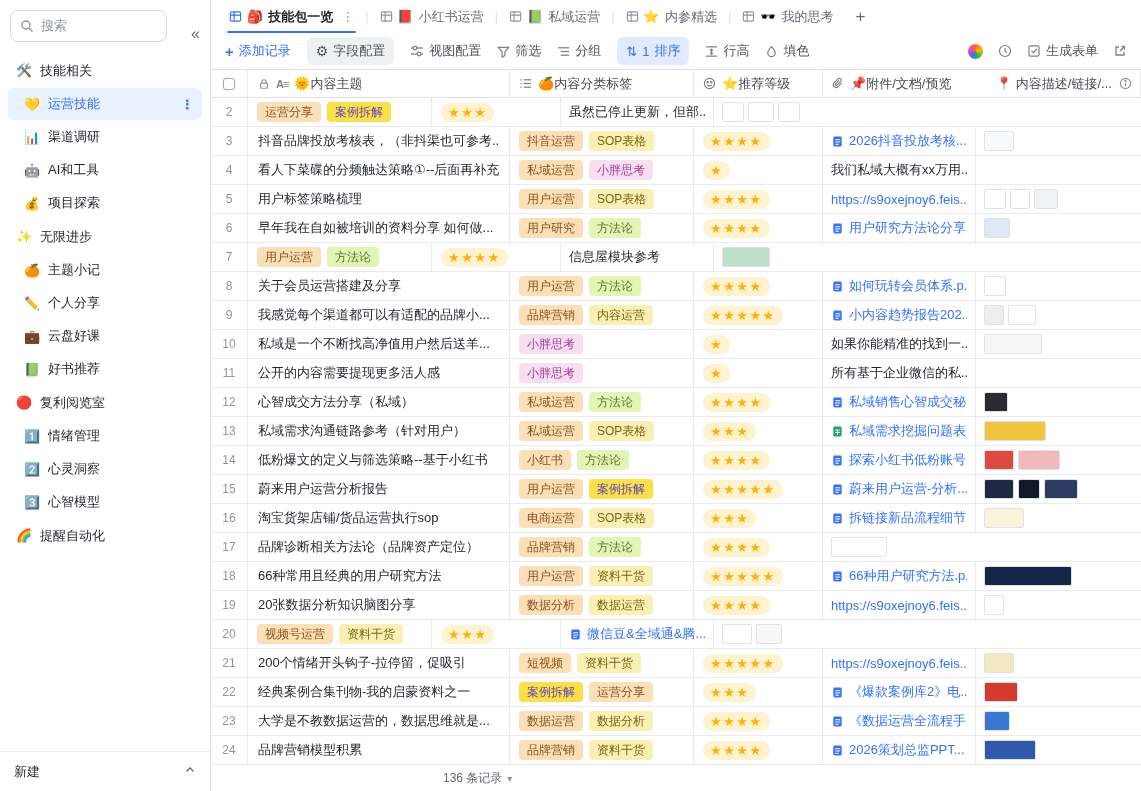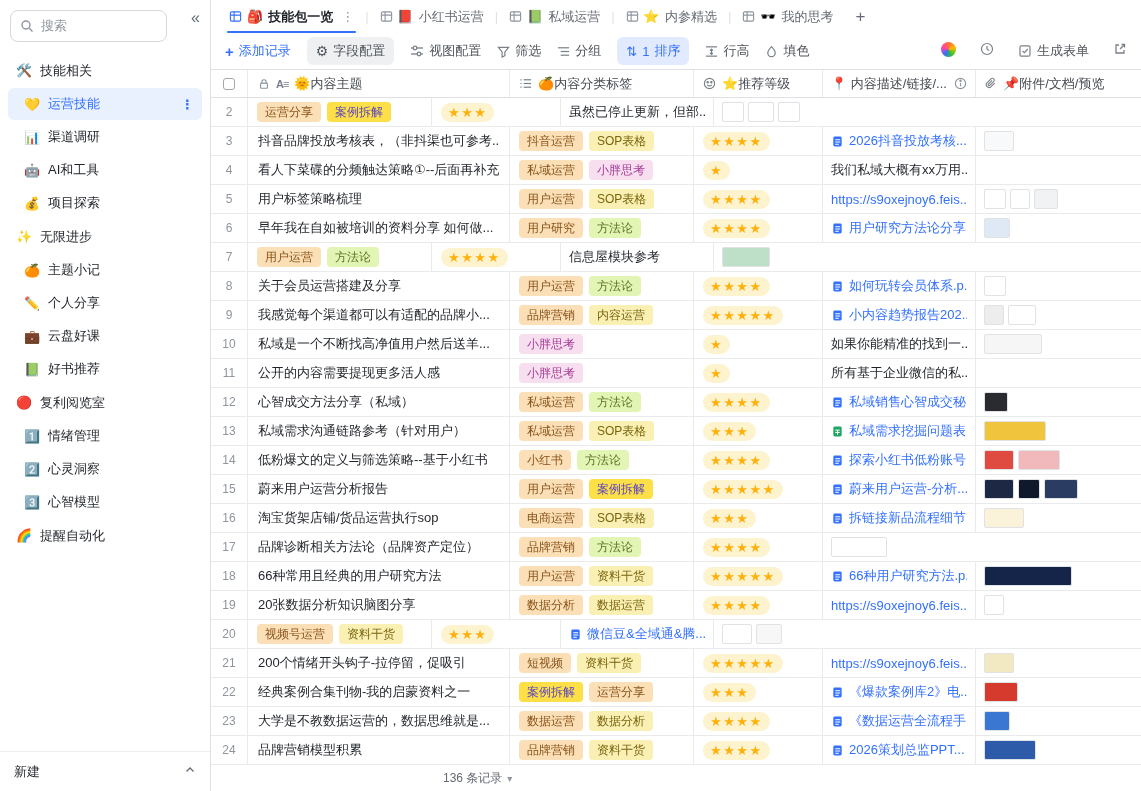--- a/index.html
+++ b/index.html
@@ -2,21 +2,21 @@
 <html><head>
 <meta charset="utf-8">
 <style>
   *{box-sizing:border-box;margin:0;padding:0}
   html,body{width:1141px;height:791px;overflow:hidden;background:#fff;
     font-family:"Liberation Sans","DejaVu Sans",sans-serif;color:#1f2329;font-size:13px}
   .app{display:flex;width:1141px;height:791px}
 
   
   .sidebar{width:211px;min-width:211px;border-right:1px solid #dee0e3;display:flex;flex-direction:column;background:#fff}
-  .sb-top{display:flex;align-items:flex-start;gap:24px;padding:10px 10px 6px 10px}
+  .sb-top{display:flex;align-items:flex-end;gap:24px;padding:10px 10px 6px 10px}
   .search-box{flex:1;height:32px;border:1px solid #d5d8dc;border-radius:8px;display:flex;align-items:center;gap:7px;padding:0 9px;color:#8f959e;cursor:text;background:#fff}
   .collapse-btn{border:none;background:none;font-size:16px;color:#646a73;cursor:pointer;line-height:1}
   .tree{flex:1;overflow:hidden;padding:6px 8px 0 8px}
   .sec-header{display:flex;align-items:center;gap:7px;height:33px;padding:0 8px;color:#1f2329;cursor:pointer;border-radius:6px}
   .tree-item{display:flex;align-items:center;gap:7px;height:32px;padding:0 8px 0 16px;border-radius:6px;color:#1f2329;cursor:pointer;margin:1px 0}
   .tree-item.selected{background:#e9f1ff;color:#3370ff}
   .tree-item .more{margin-left:auto;color:#3370ff;font-weight:700}
   .emj{width:17px;text-align:center;font-size:13px;flex-shrink:0}
   .sb-footer{height:40px;border-top:1px solid #eceef0;display:flex;align-items:center;justify-content:space-between;padding:0 14px;color:#1f2329}
 
@@ -32,21 +32,21 @@
   .tab .tmore{color:#8f959e;font-weight:400;margin-left:3px}
   .tabsep{color:#e2e3e6;padding:0 1px}
   .tab-add{padding:0 12px;color:#646a73;font-size:17px;cursor:pointer}
 
   .toolbar{height:36px;display:flex;align-items:center;gap:16px;padding:0 14px;color:#50555c;flex-shrink:0}
   .tb-item{display:flex;align-items:center;gap:5px;cursor:pointer;white-space:nowrap}
   .add-record{color:#3370ff;font-weight:500}
   .add-record .plus{font-size:15px;font-weight:700}
   .field-config{background:#eff0f2;border-radius:6px;padding:5px 9px}
   .sort-pill{background:#e1eaff;color:#3370ff;border-radius:6px;padding:5px 9px}
-  .tb-right{margin-left:auto;display:flex;align-items:flex-start;gap:24px}
+  .tb-right{margin-left:auto;display:flex;align-items:center;gap:15px}
   .auto-circle{width:15px;height:15px;border-radius:50%;background:conic-gradient(#ff6d3b,#ffb800,#34c724,#3370ff,#ff44aa,#ff6d3b);cursor:pointer}
   .gear-glyph{font-size:14px;line-height:1}
 
   
   .table{flex:1;overflow:hidden;display:flex;flex-direction:column}
   .thead,.trow{display:flex;width:100%}
   .thead{height:29px;border-top:1px solid #dee0e3;border-bottom:1px solid #dee0e3;color:#464b52;flex-shrink:0}
   .trow{height:29px;border-bottom:1px solid #e9eaec}
   .cell{border-right:1px solid #e9eaec;height:100%;display:flex;align-items:center;overflow:hidden;flex-shrink:0}
   .c0{width:37px;justify-content:center;color:#8f959e;font-size:12px}
@@ -349,38 +349,38 @@
           <span class="hicon">
               <svg width="13" height="13" viewBox="0 0 14 14" fill="none" stroke="#7a8088" stroke-width="1.2">
                 <circle cx="7" cy="7" r="5.5"></circle>
                 <circle cx="5" cy="5.6" r="0.7" fill="#7a8088"></circle>
                 <circle cx="9" cy="5.6" r="0.7" fill="#7a8088"></circle>
                 <path d="M4.6 8.4a3 3 0 0 0 4.8 0"></path>
               </svg>
             </span>
           <span>⭐推荐等级</span>
         </div>
+        <div class="cell c5">
+          <span class="hicon">
+              <svg width="13" height="13" viewBox="0 0 14 14" fill="none" stroke="#7a8088" stroke-width="1.2">
+                <path d="M11.5 6.5 7.3 10.7a3 3 0 0 1-4.2-4.2L7.8 1.8a2 2 0 0 1 2.8 2.8L6.2 9a1 1 0 0 1-1.4-1.4l3.9-3.9"></path>
+              </svg>
+            </span>
+          <span style="overflow:hidden;white-space:nowrap">📌附件/文档/预览</span>
+        </div>
         <div class="cell c4">
           <span style="overflow:hidden;white-space:nowrap">📍 内容描述/链接/...</span>
           <span class="info-right hicon">
               <svg width="13" height="13" viewBox="0 0 14 14" fill="none" stroke="#8f959e" stroke-width="1.2">
                 <circle cx="7" cy="7" r="5.5"></circle>
                 <line x1="7" y1="6.2" x2="7" y2="10"></line>
                 <circle cx="7" cy="4" r="0.7" fill="#8f959e"></circle>
               </svg>
             </span>
         </div>
-        <div class="cell c5">
-          <span class="hicon">
-              <svg width="13" height="13" viewBox="0 0 14 14" fill="none" stroke="#7a8088" stroke-width="1.2">
-                <path d="M11.5 6.5 7.3 10.7a3 3 0 0 1-4.2-4.2L7.8 1.8a2 2 0 0 1 2.8 2.8L6.2 9a1 1 0 0 1-1.4-1.4l3.9-3.9"></path>
-              </svg>
-            </span>
-          <span style="overflow:hidden;white-space:nowrap">📌附件/文档/预览</span>
-        </div>
       </div>
       <div class="tbody" id="tbody">
           <div class="trow">
             <div class="cell c0">2</div>
             <div class="cell c2">
               <span class="tag tag-orange">运营分享</span>
               <span class="tag tag-purple">案例拆解</span>
             </div>
             <div class="cell c3">
               <span class="star-pill">★★★</span>

